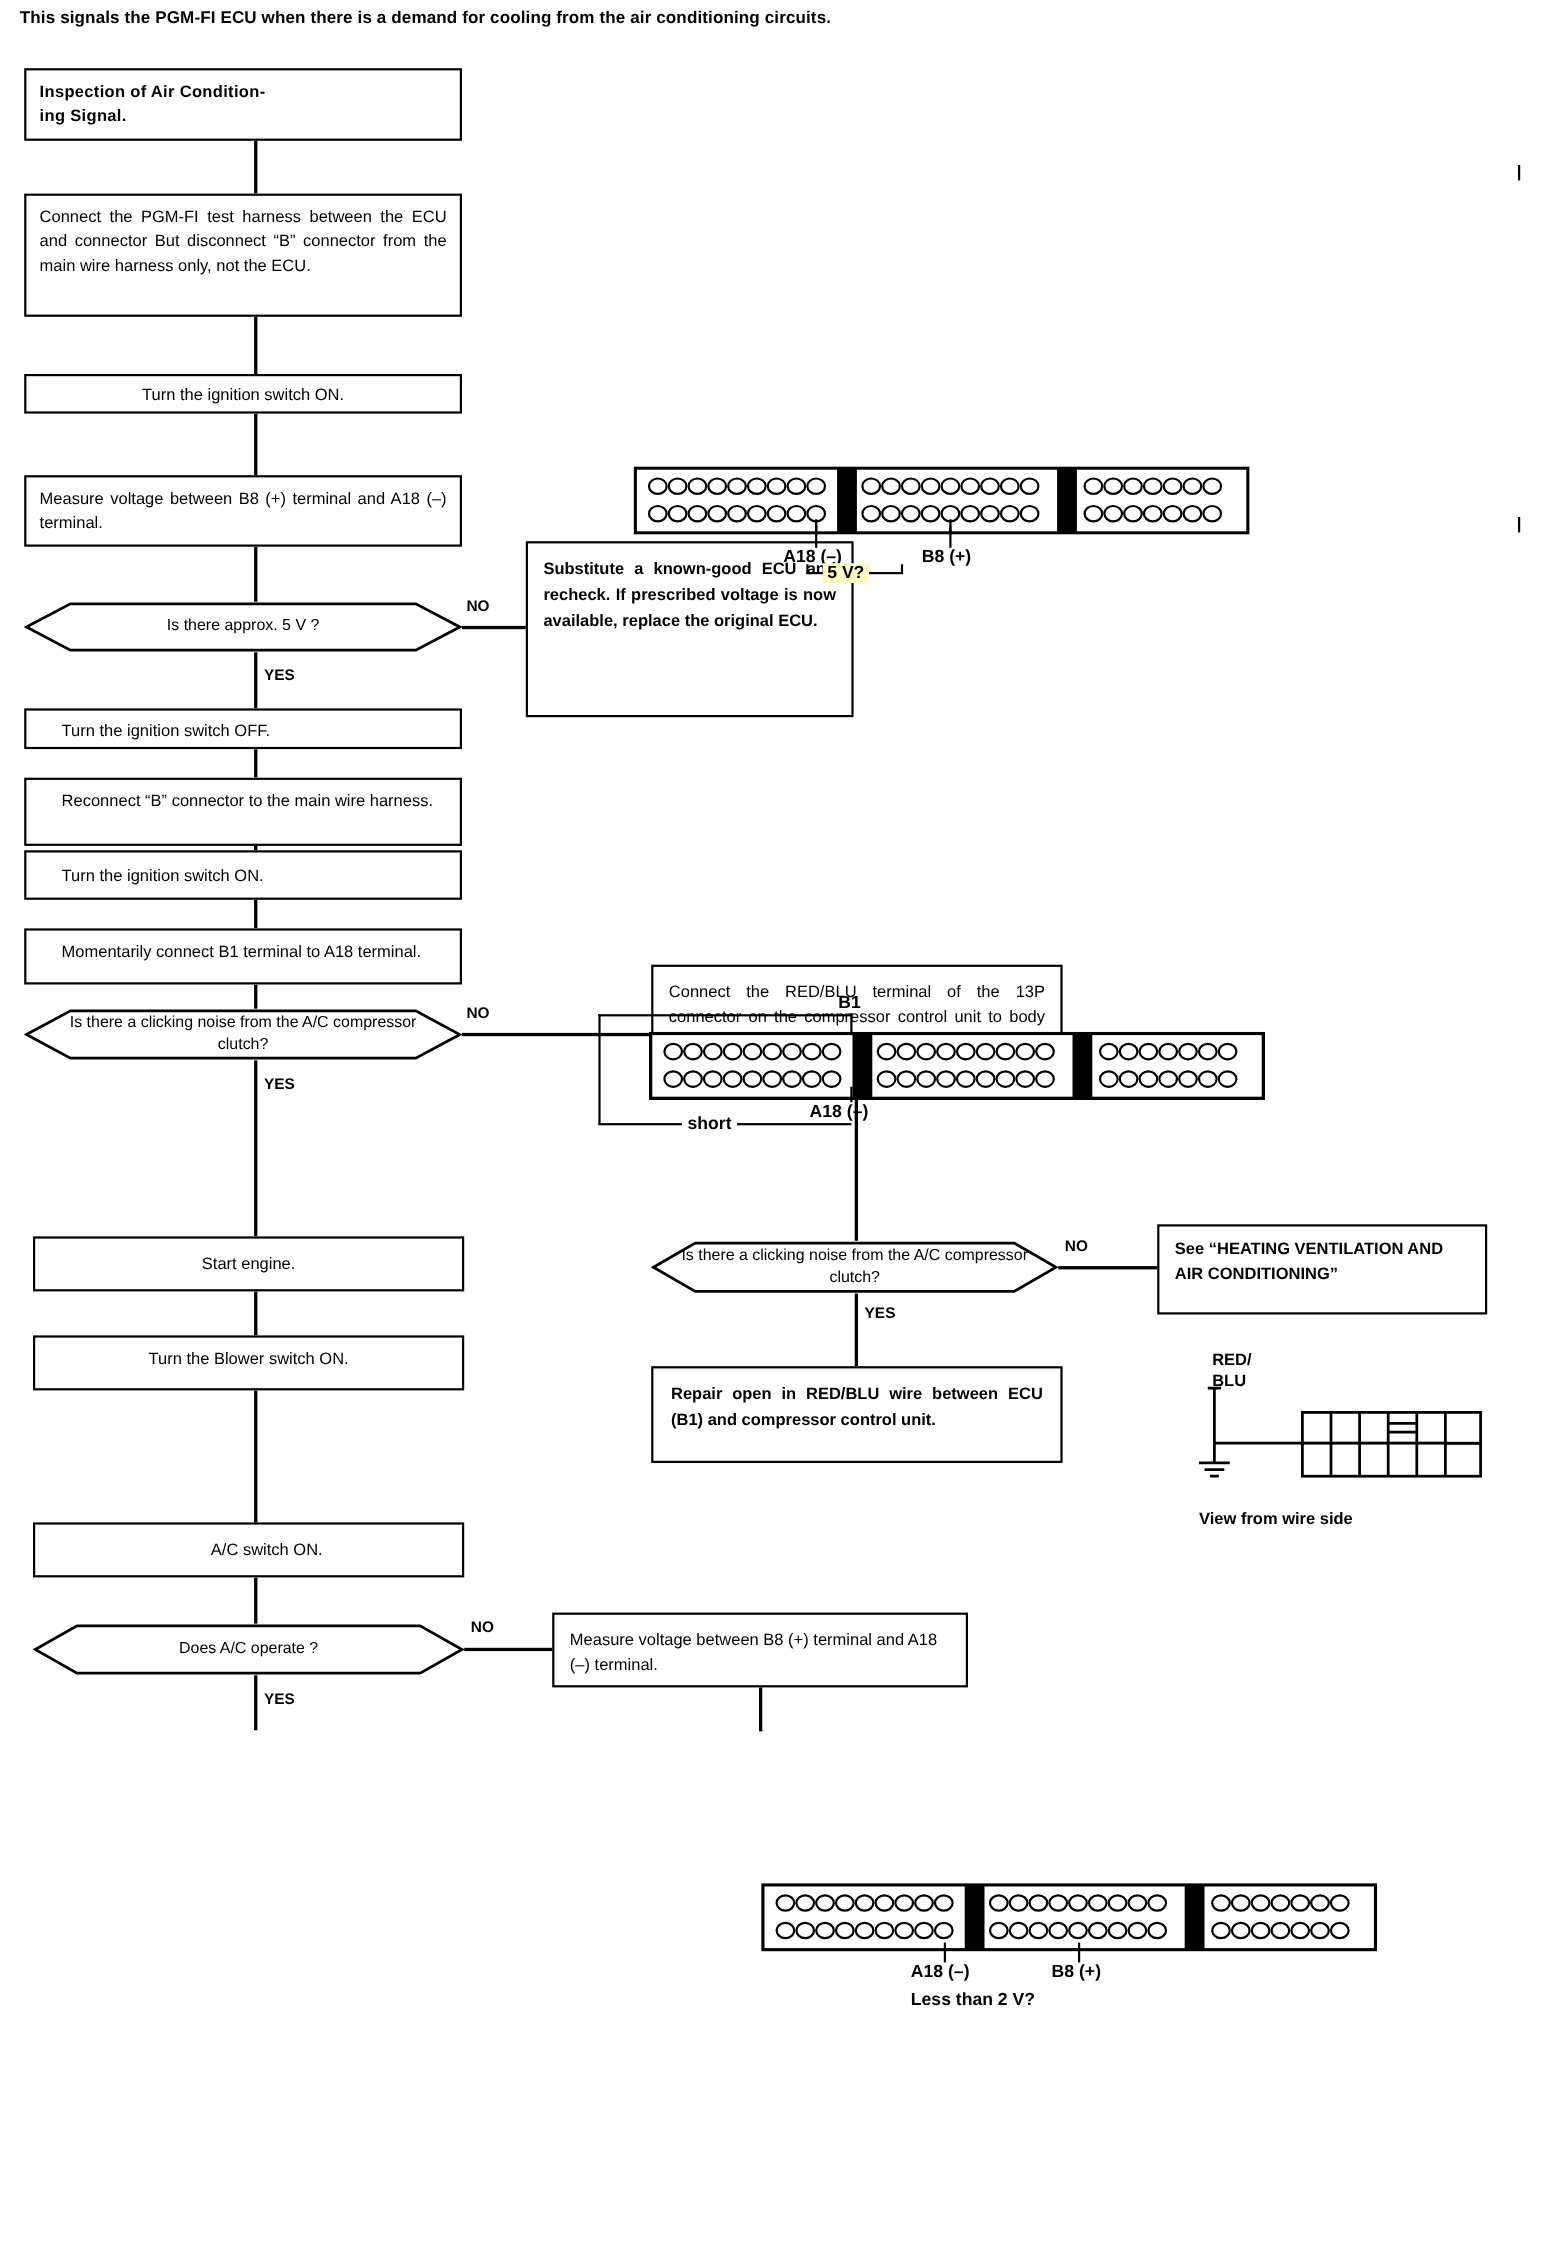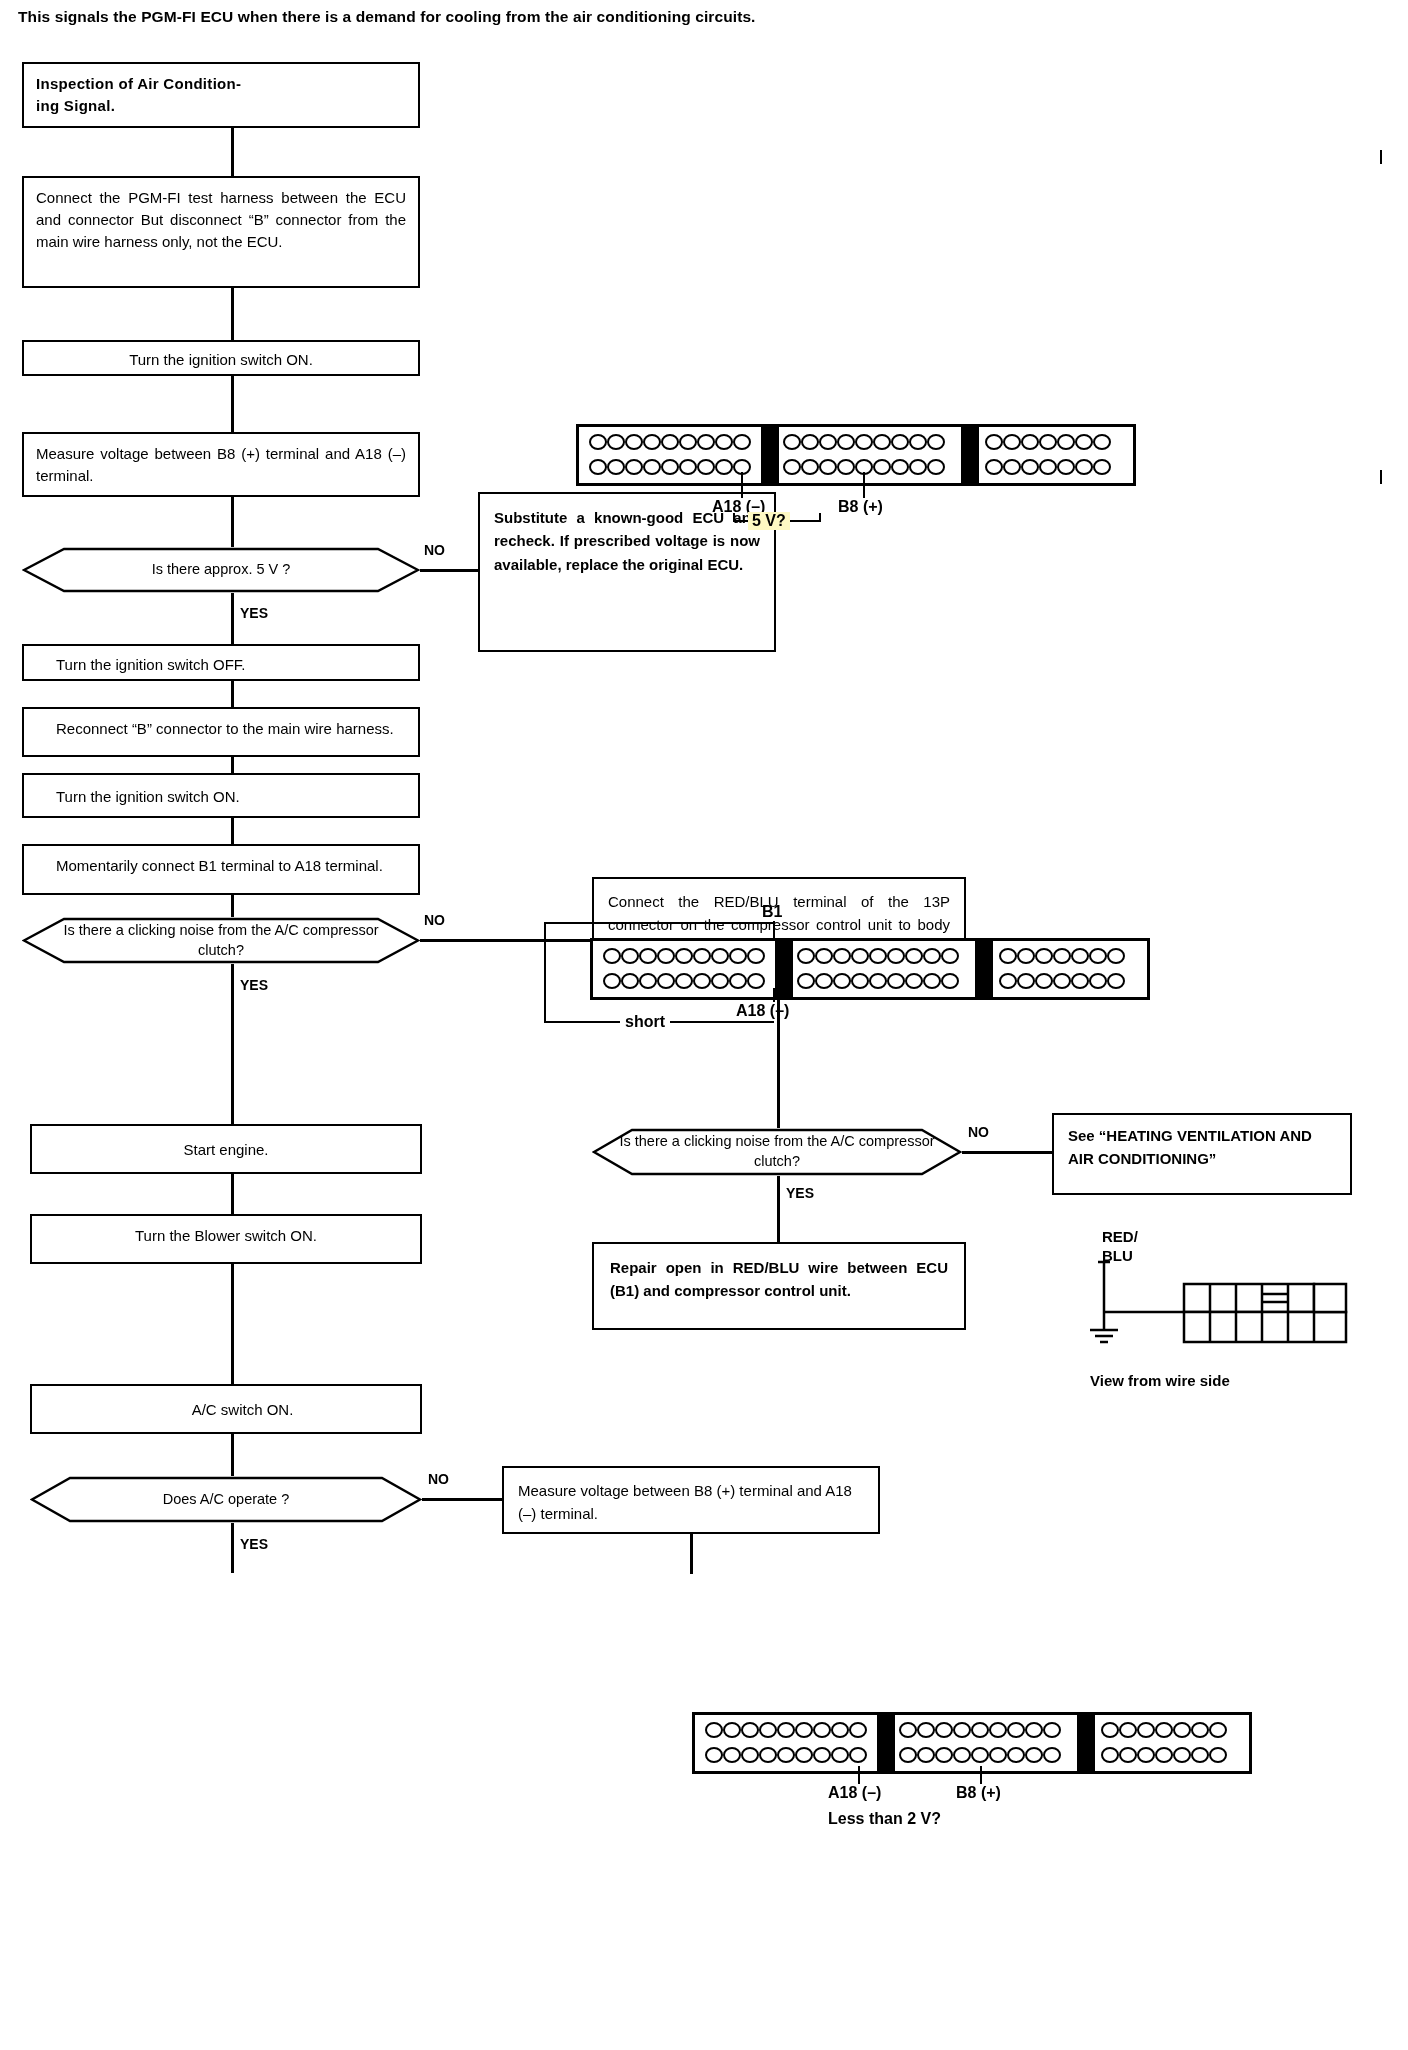--- a/index.html
+++ b/index.html
@@ -74,21 +74,21 @@
   <div class="lbl" style="left:240px;top:605px;">YES</div>
 
   <div class="box bold just" style="left:478px;top:492px;width:298px;height:160px;">
     <span class="txt" style="padding:12px 14px;line-height:1.55;">Substitute a known-good ECU and recheck. If prescribed voltage is now available, replace the original ECU.</span>
   </div>
 
   <div class="box ctr" style="left:22px;top:644px;width:398px;height:37px;">
     <span class="txt" style="text-align:left;padding-left:32px;padding-top:8px;">Turn the ignition switch OFF.</span>
   </div>
 
-  <div class="box" style="left:22px;top:707px;width:398px;height:50px;">
+  <div class="box" style="left:22px;top:707px;width:398px;height:62px;">
     <span class="txt" style="padding-left:32px;">Reconnect “B” connector to the main wire harness.</span>
   </div>
 
   <div class="box" style="left:22px;top:773px;width:398px;height:45px;">
     <span class="txt" style="padding-left:32px;padding-top:11px;">Turn the ignition switch ON.</span>
   </div>
 
   <div class="box" style="left:22px;top:844px;width:398px;height:51px;">
     <span class="txt" style="padding-left:32px;">Momentarily connect B1 terminal to A18 terminal.</span>
   </div>

